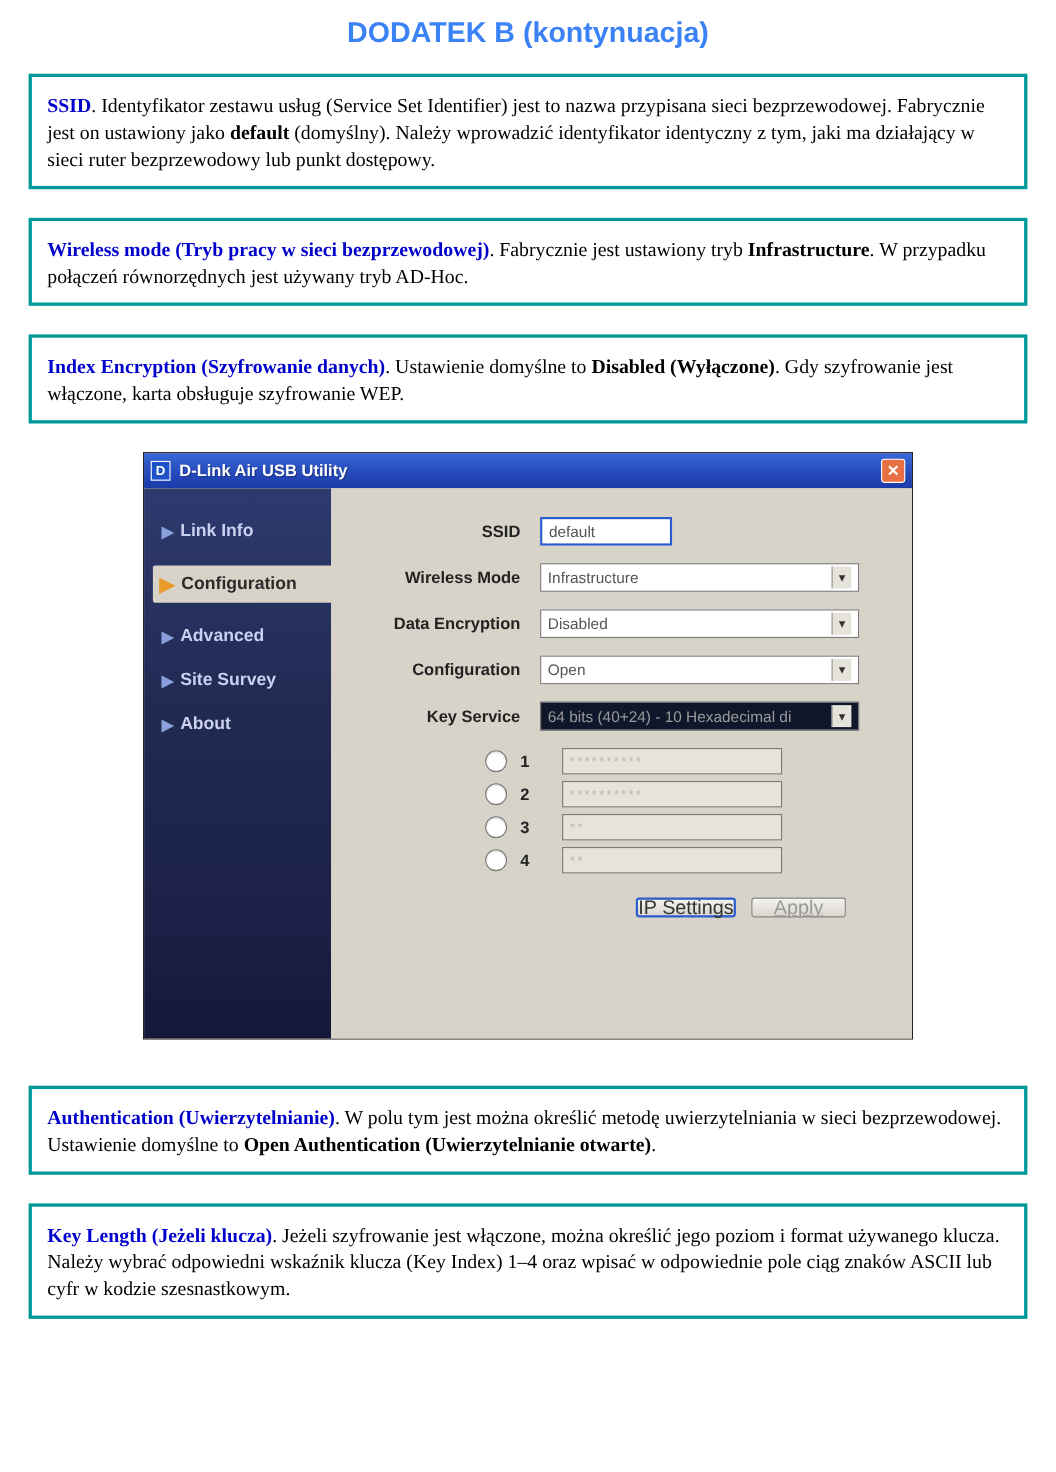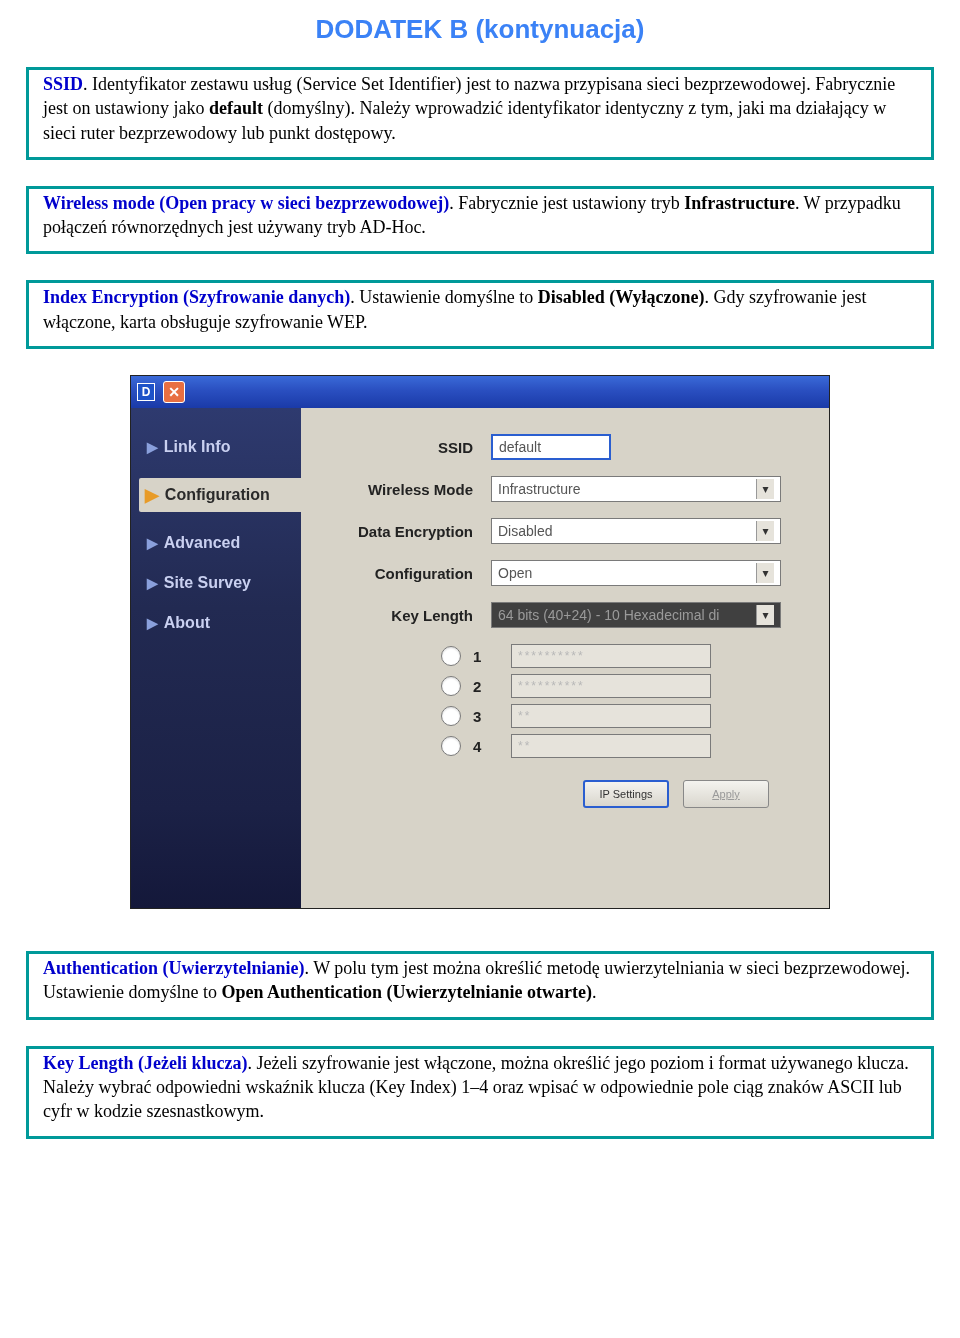--- a/index.html
+++ b/index.html
@@ -14,21 +14,21 @@
   .page-title {
     color: #3b82f6;
     font-weight: bold;
     font-size: 26px;
     text-align: center;
     margin: 4px 0 22px;
   }
   .callout {
     border: 3px solid #009999;
     margin: 0 26px 26px;
-    padding: 2px 14px 12px;
+    padding: 14px 14px 12px;
     background: rgba(255,255,255,0.5);
   }
   .callout p {
     font-size: 18px;
     line-height: 1.35;
     font-family: "Times New Roman", Times, serif;
   }
   .callout .lead { color: #0000cc; font-weight: bold; }
   .callout b { font-weight: bold; }
   
@@ -87,66 +87,67 @@
     width:160px; text-align:right; padding-right:18px;
     font-weight:bold; color:#222; font-size:15px;
   }
   .txt, .sel{
     height:26px; border:1px solid #7a7a7a; background:#fff;
     padding:2px 6px; font-size:14px; color:#555;
   }
   .txt.ssid{ width:120px; border-color:#2a5ed0; border-width:2px; }
   .sel{ width:290px; display:flex; align-items:center; justify-content:space-between;}
   .sel .caret{ width:18px;height:20px;border-left:1px solid #999;display:flex;align-items:center;justify-content:center;color:#333;font-size:12px;background:#e6e3db;}
-  .sel.disabled{ background:#404040; color:#9a9a9a;}
+  .sel.disabled{ background:#0f172a; color:#9a9a9a;}
   .key-row{ display:flex; align-items:center; margin:6px 0;}
   .radio{
     width:20px;height:20px;border-radius:50%;background:#fff;border:1px solid #7a7a7a;
     box-shadow:0 1px 2px rgba(0,0,0,.15) inset;margin-right:12px;
   }
   .knum{ width:16px; font-size:15px; font-weight:bold; color:#222; margin-right:22px;}
   .keyin{
     width:200px;height:24px;border:1px solid #7a7a7a;background:#e6e3db;color:#b8b8b8;
     padding:2px 6px;font-size:12px; letter-spacing:2px;
   }
   .btn-row{ display:flex; justify-content:flex-end; gap:14px; margin-top:22px; padding-right:34px;}
   .wbtn{
-    min-width:86px;height:28px;border:1px solid #888;background:linear-gradient(#f4f3ef,#d9d6cd);
-    font-size:11px;color:#333;display:flex;align-items:center;justify-content:center;border-radius:3px;
+    min-width:86px;height:18px;border:1px solid #888;background:linear-gradient(#f4f3ef,#d9d6cd);
+    font-size:18px;color:#333;display:flex;align-items:center;justify-content:center;border-radius:3px;
   }
   .wbtn.primary{ border:2px solid #2a5ed0; }
   .wbtn.dim{ color:#9a9a9a;text-decoration:underline; }
 </style>
 </head>
 <body>
 
 <h1 class="page-title">DODATEK B (kontynuacja)</h1>
 
 <div class="callout">
   <p>
     <span class="lead">SSID</span><span>. Identyfikator zestawu usług (Service Set Identifier) jest to nazwa przypisana sieci bezprzewodowej. Fabrycznie jest on ustawiony jako </span><b>default</b><span> (domyślny). Należy wprowadzić identyfikator identyczny z tym, jaki ma działający w sieci ruter bezprzewodowy lub punkt dostępowy.</span>
   </p>
 </div>
 
 <div class="callout">
   <p>
-    <span class="lead">Wireless mode (Open pracy w sieci bezprzewodowej)</span><span>. Fabrycznie jest ustawiony tryb </span><b>Infrastructure</b><span>. W przypadku połączeń równorzędnych jest używany tryb AD-Hoc.</span>
+    <span class="lead">Wireless mode (Tryb pracy w sieci bezprzewodowej)</span><span>. Fabrycznie jest ustawiony tryb </span><b>Infrastructure</b><span>. W przypadku połączeń równorzędnych jest używany tryb AD-Hoc.</span>
   </p>
 </div>
 
 <div class="callout">
   <p>
     <span class="lead">Index Encryption (Szyfrowanie danych)</span><span>. Ustawienie domyślne to </span><b>Disabled (Wyłączone)</b><span>. Gdy szyfrowanie jest włączone, karta obsługuje szyfrowanie WEP.</span>
   </p>
 </div>
 
 <div class="win-wrap">
   <div class="window">
     <div class="titlebar">
       <div class="d-badge">D</div>
+      <div class="title-text">D-Link Air USB Utility</div>
       <div class="close-btn">
         <span>✕</span>
       </div>
     </div>
     <div class="win-body">
 
       <div class="sidebar">
         <div class="sb-item">
           <span class="chev">▶</span>
           <span>Link Info</span>
@@ -194,21 +195,21 @@
 
         <div class="frow">
           <div class="lbl">Configuration</div>
           <div class="sel">
             <span>Open</span>
             <span class="caret">▾</span>
           </div>
         </div>
 
         <div class="frow">
-          <div class="lbl">Key Length</div>
+          <div class="lbl">Key Service</div>
           <div class="sel disabled">
             <span>64 bits (40+24) - 10 Hexadecimal di</span>
             <span class="caret">▾</span>
           </div>
         </div>
 
         <div style="margin-left:110px;">
           <div class="key-row">
             <div class="radio"></div>
             <div class="knum">1</div>

